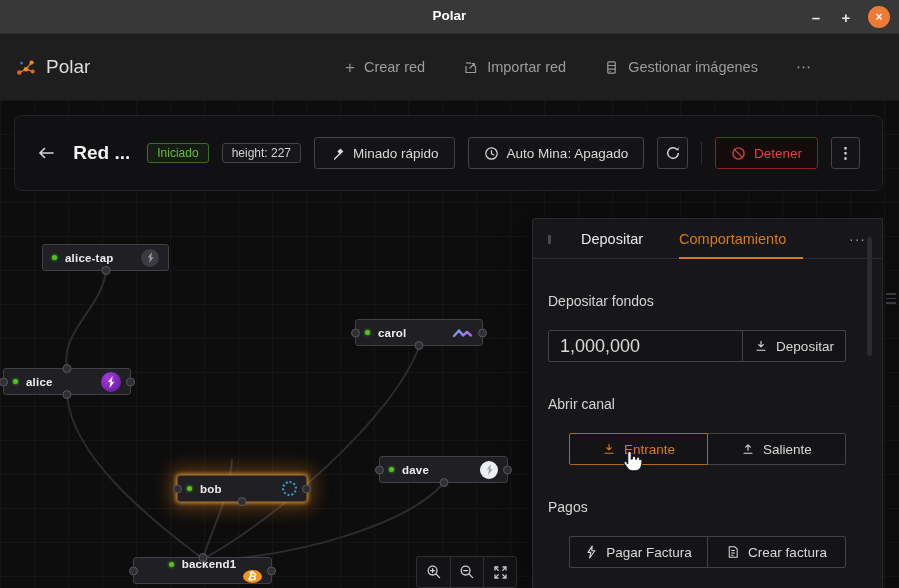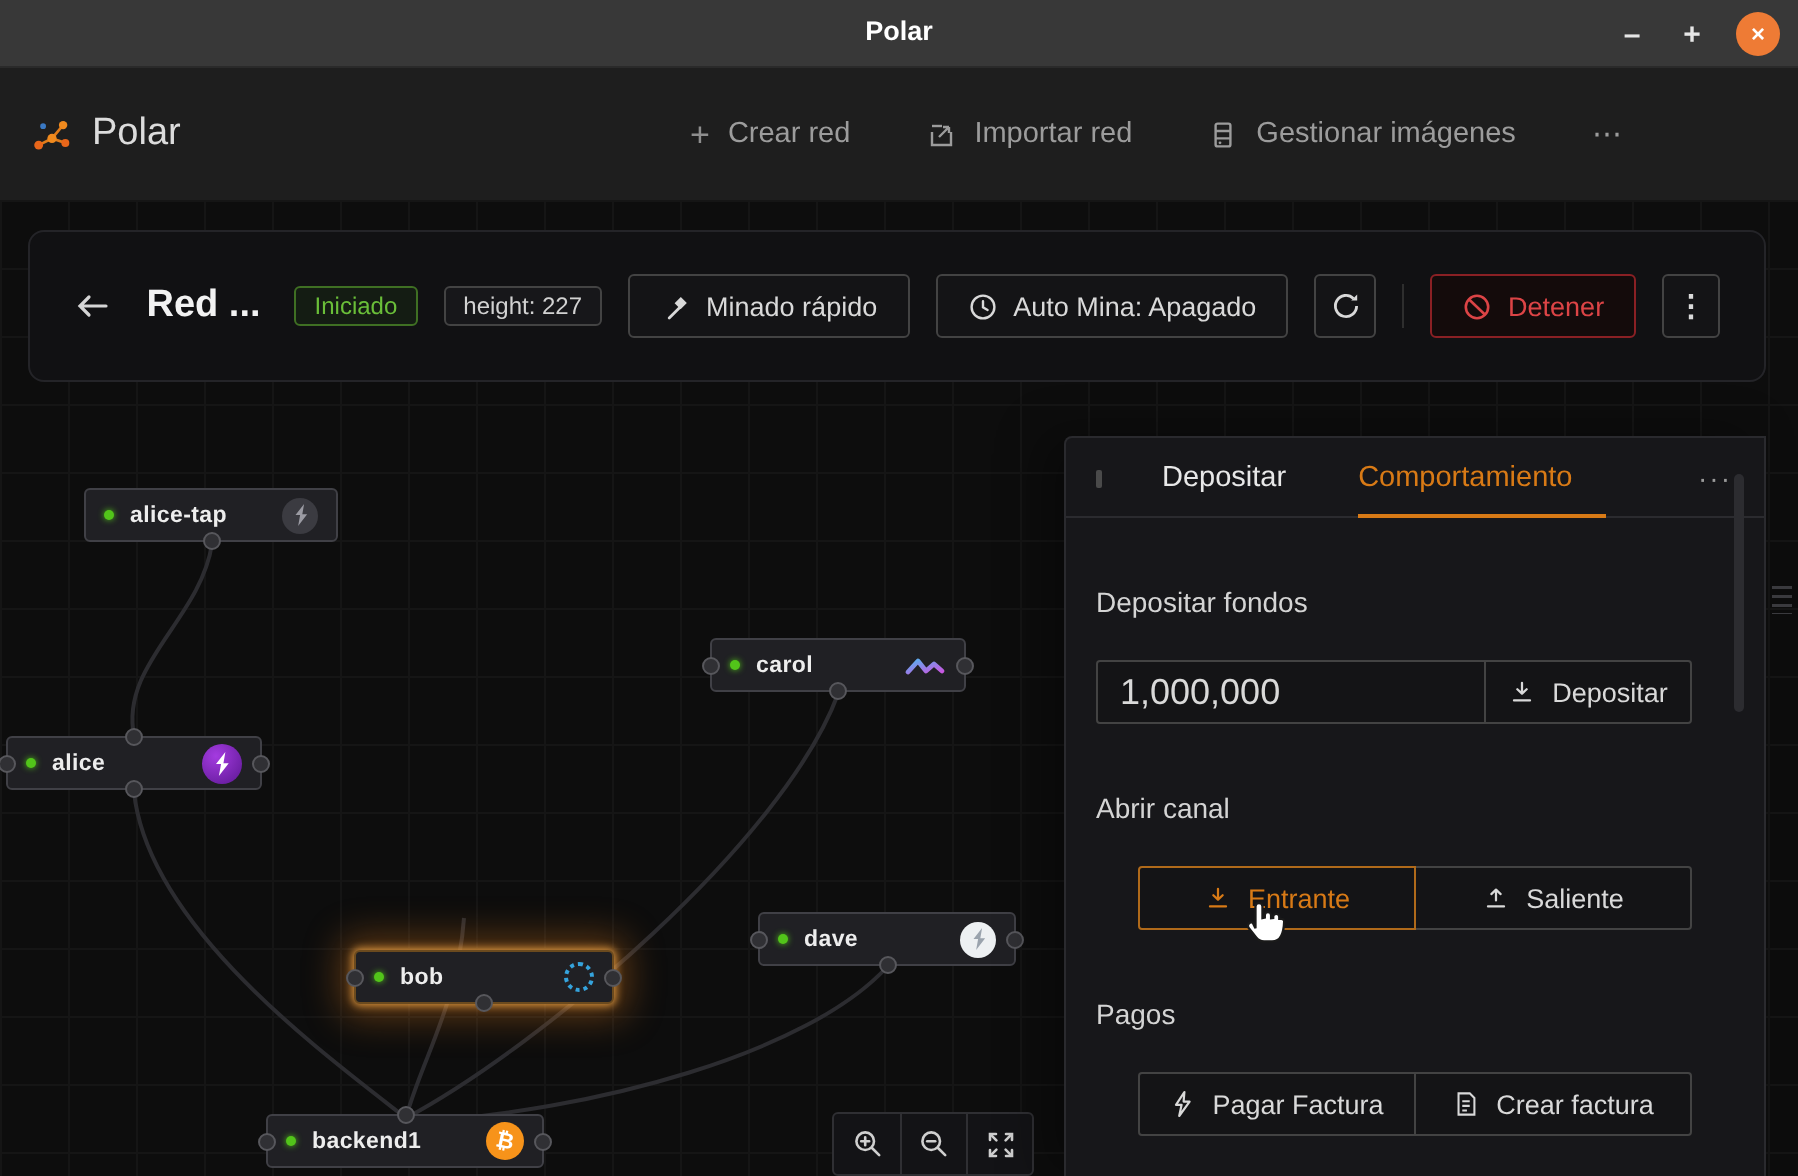--- a/index.html
+++ b/index.html
@@ -302,21 +302,21 @@
       <div class="impl impl-circle impl-lnd">
         <svg width="9" height="11" viewBox="0 0 8 10">
             <path d="M5.4 0 L1.5 5 h2.1 L2.7 10 6.8 4.7 h-2.2 Z" fill="#9aa3ad"></path>
           </svg>
       </div>
       <span class="port p-left"></span>
       <span class="port p-right"></span>
       <span class="port p-bottom"></span>
     </div>
 
-    <div class="node" style="left:133px; top:457px; width:139px;">
+    <div class="node" style="left:133px; top:457px; width:139px;flex-direction:column;">
       <div class="left-group">
         <span class="status-dot"></span>
         <span class="label">backend1</span>
       </div>
       <div class="impl impl-circle impl-btc">
         <span>₿</span>
       </div>
       <span class="port p-top"></span>
       <span class="port p-left"></span>
       <span class="port p-right"></span>

